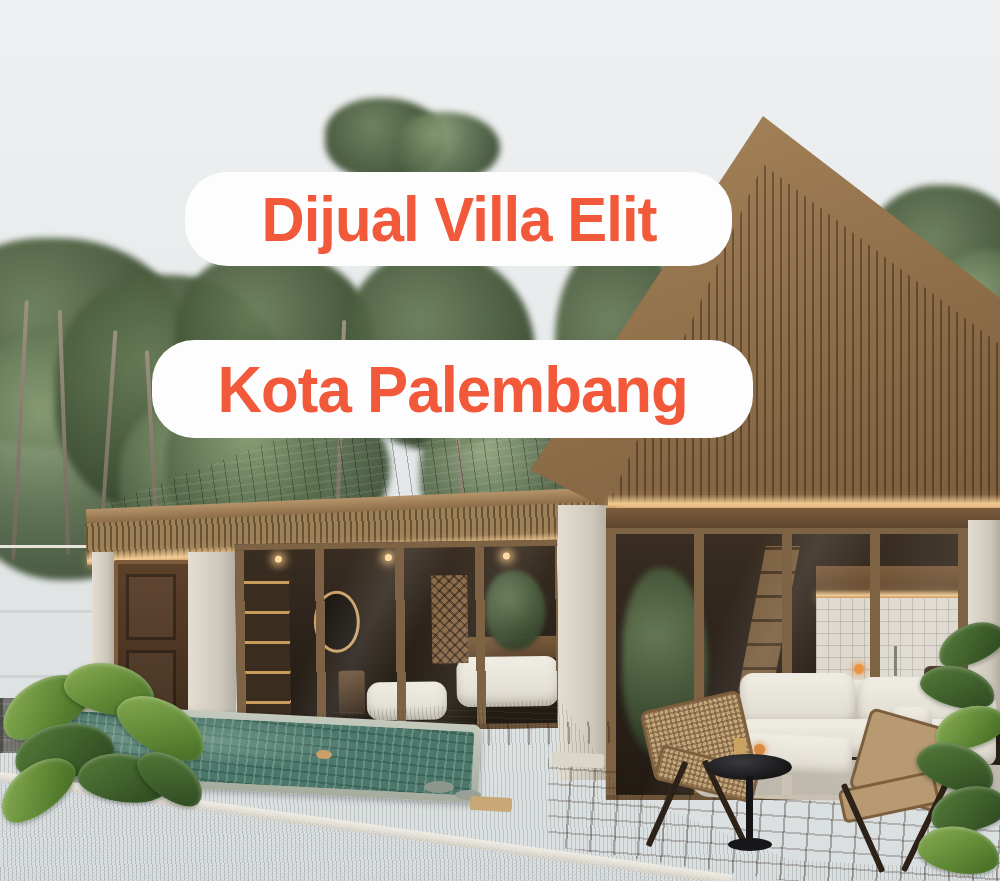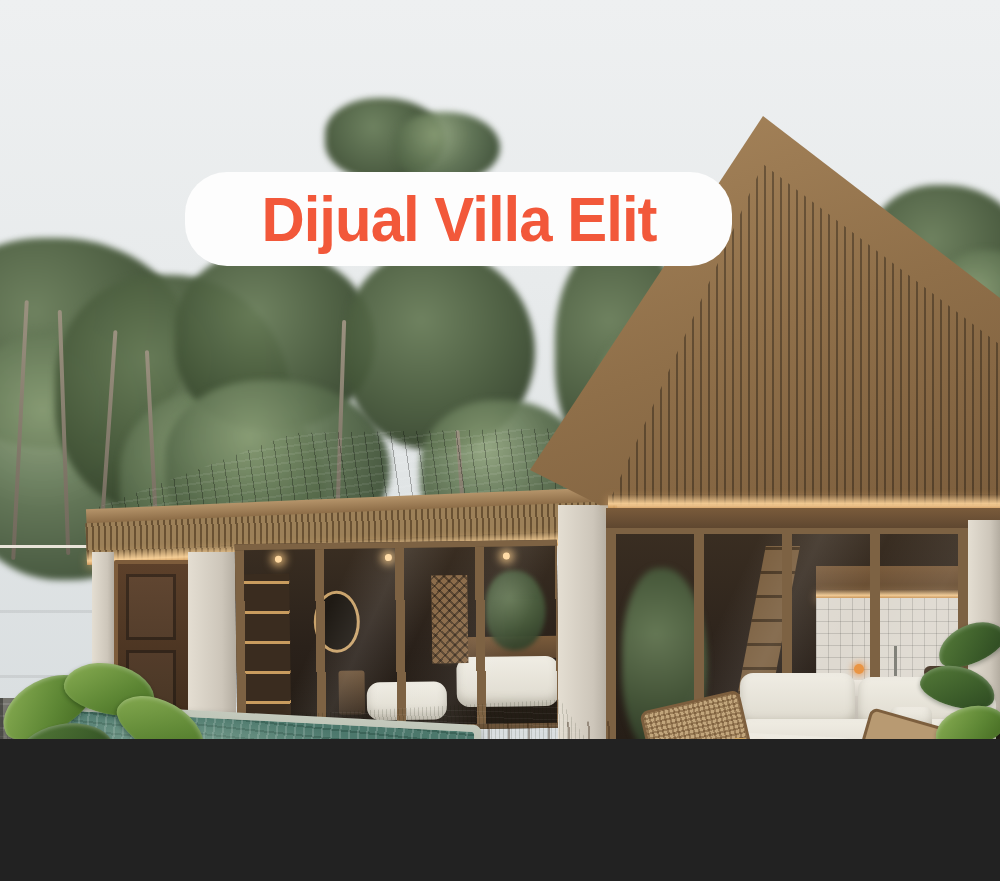--- a/index.html
+++ b/index.html
@@ -1,16 +1,16 @@
 <!DOCTYPE html>
 <html><head>
 <meta charset="utf-8">
 <style>
   html,body{margin:0;padding:0;background:#222;}
-  .stage{position:relative;width:1000px;height:739px;overflow:hidden;
+  .stage{position:relative;width:1000px;height:881px;overflow:hidden;
          font-family:"Liberation Sans",sans-serif;background:#e8ebec;}
   .abs{position:absolute;}
   
   .sky{inset:0;background:linear-gradient(180deg,#eef0f1 0%,#e8ebec 38%,#e0e4e5 68%,#d9dee0 100%);}
   
   .tree{border-radius:46% 54% 52% 48%;filter:blur(3px);
         background:radial-gradient(circle at 38% 32%, rgba(140,160,120,.9) 0%, rgba(90,110,78,.95) 45%, rgba(62,80,54,.95) 80%);}
   .tree.dark{background:radial-gradient(circle at 40% 35%, rgba(104,124,88,.95) 0%, rgba(70,88,58,.95) 50%, rgba(48,62,40,.95) 85%);}
   .tree.bright{background:radial-gradient(circle at 40% 30%, #a7c177 0%, #7d9a52 55%, #5a7739 90%);filter:blur(2px);}
   .trunk{width:4px;background:linear-gradient(180deg,#9a917f,#6f675a);border-radius:2px;}
@@ -242,14 +242,17 @@
     <div class="abs leaf dark" style="left:20px;top:52px;width:76px;height:40px;transform:rotate(14deg);"></div>
     <div class="abs leaf" style="left:34px;top:92px;width:72px;height:40px;transform:rotate(-16deg);"></div>
     <div class="abs leaf dark" style="left:16px;top:130px;width:80px;height:44px;transform:rotate(20deg);"></div>
     <div class="abs leaf dark" style="left:30px;top:172px;width:78px;height:44px;transform:rotate(-12deg);"></div>
     <div class="abs leaf" style="left:18px;top:212px;width:82px;height:46px;transform:rotate(10deg);"></div>
   </div>
 
   <div class="abs bubble" style="left:185px;top:172px;width:547px;height:94px;">
     <span style="font-size:63px;">Dijual Villa Elit</span>
   </div>
+  <div class="abs bubble" style="left:152px;top:340px;width:601px;height:98px;">
+    <span style="font-size:65px;">Kota Palembang</span>
+  </div>
 
 </div>
 
 </body></html>

